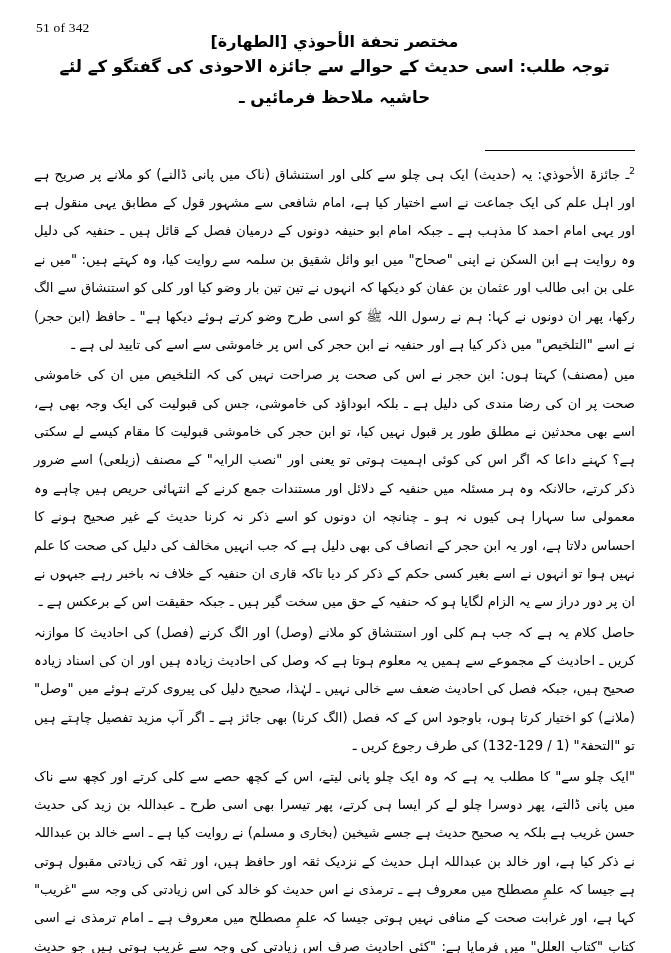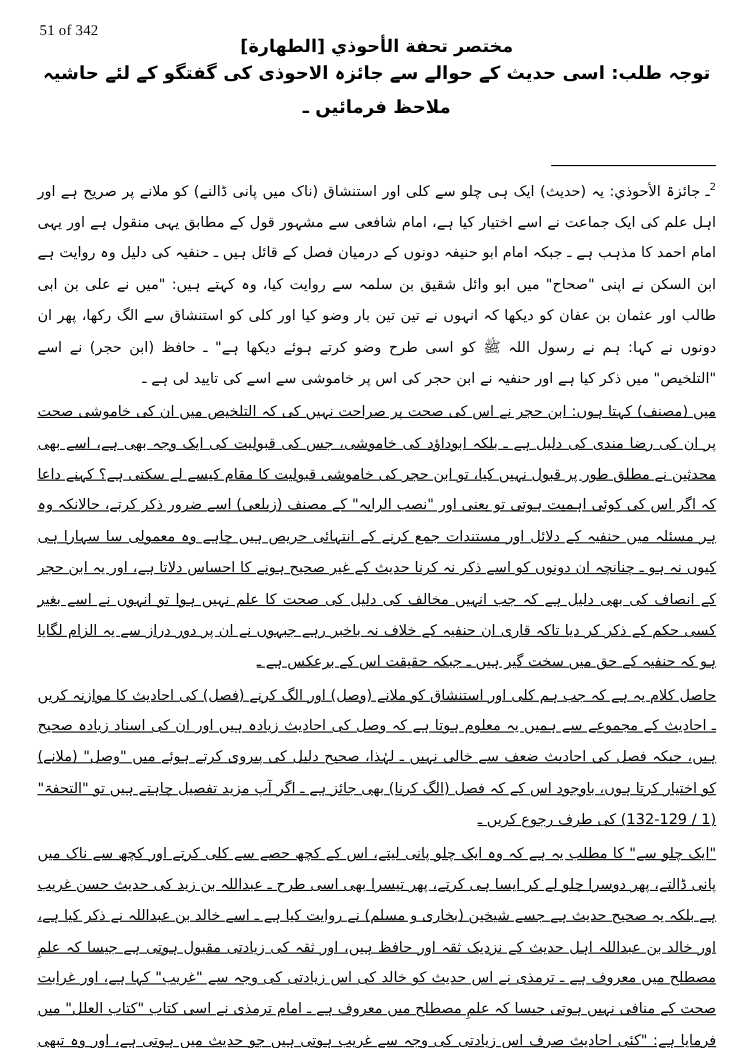--- a/index.html
+++ b/index.html
@@ -13,21 +13,21 @@
     font-family: "DejaVu Sans", sans-serif;
     color: #000000;
     position: relative;
     overflow: hidden;
   }
   .page {
     position: relative;
     width: 671px;
     height: 953px;
     box-sizing: border-box;
-    padding: 18px 20px 10px 34px;
+    padding: 18px 36px 10px 34px;
   }
   .page-number {
     position: absolute;
     top: 20px;
     left: 36px;
     font-size: 13.5px;
     letter-spacing: .2px;
     font-family: "Liberation Serif", serif;
   }
   .header-title {
@@ -62,21 +62,20 @@
   }
   .body-block p {
     margin: 0 0 2px 0;
   }
   .footnote-marker {
     font-size: 9px;
     vertical-align: super;
   }
   .para-gap {
     margin-top: 10px;
-    text-decoration: underline;
   }
 </style>
 </head>
 <body>
 
 <div class="page">
 
   <div class="page-number">51 of 342</div>
 
   <div class="header-title">مختصر تحفة الأحوذي [الطهارة]</div>

